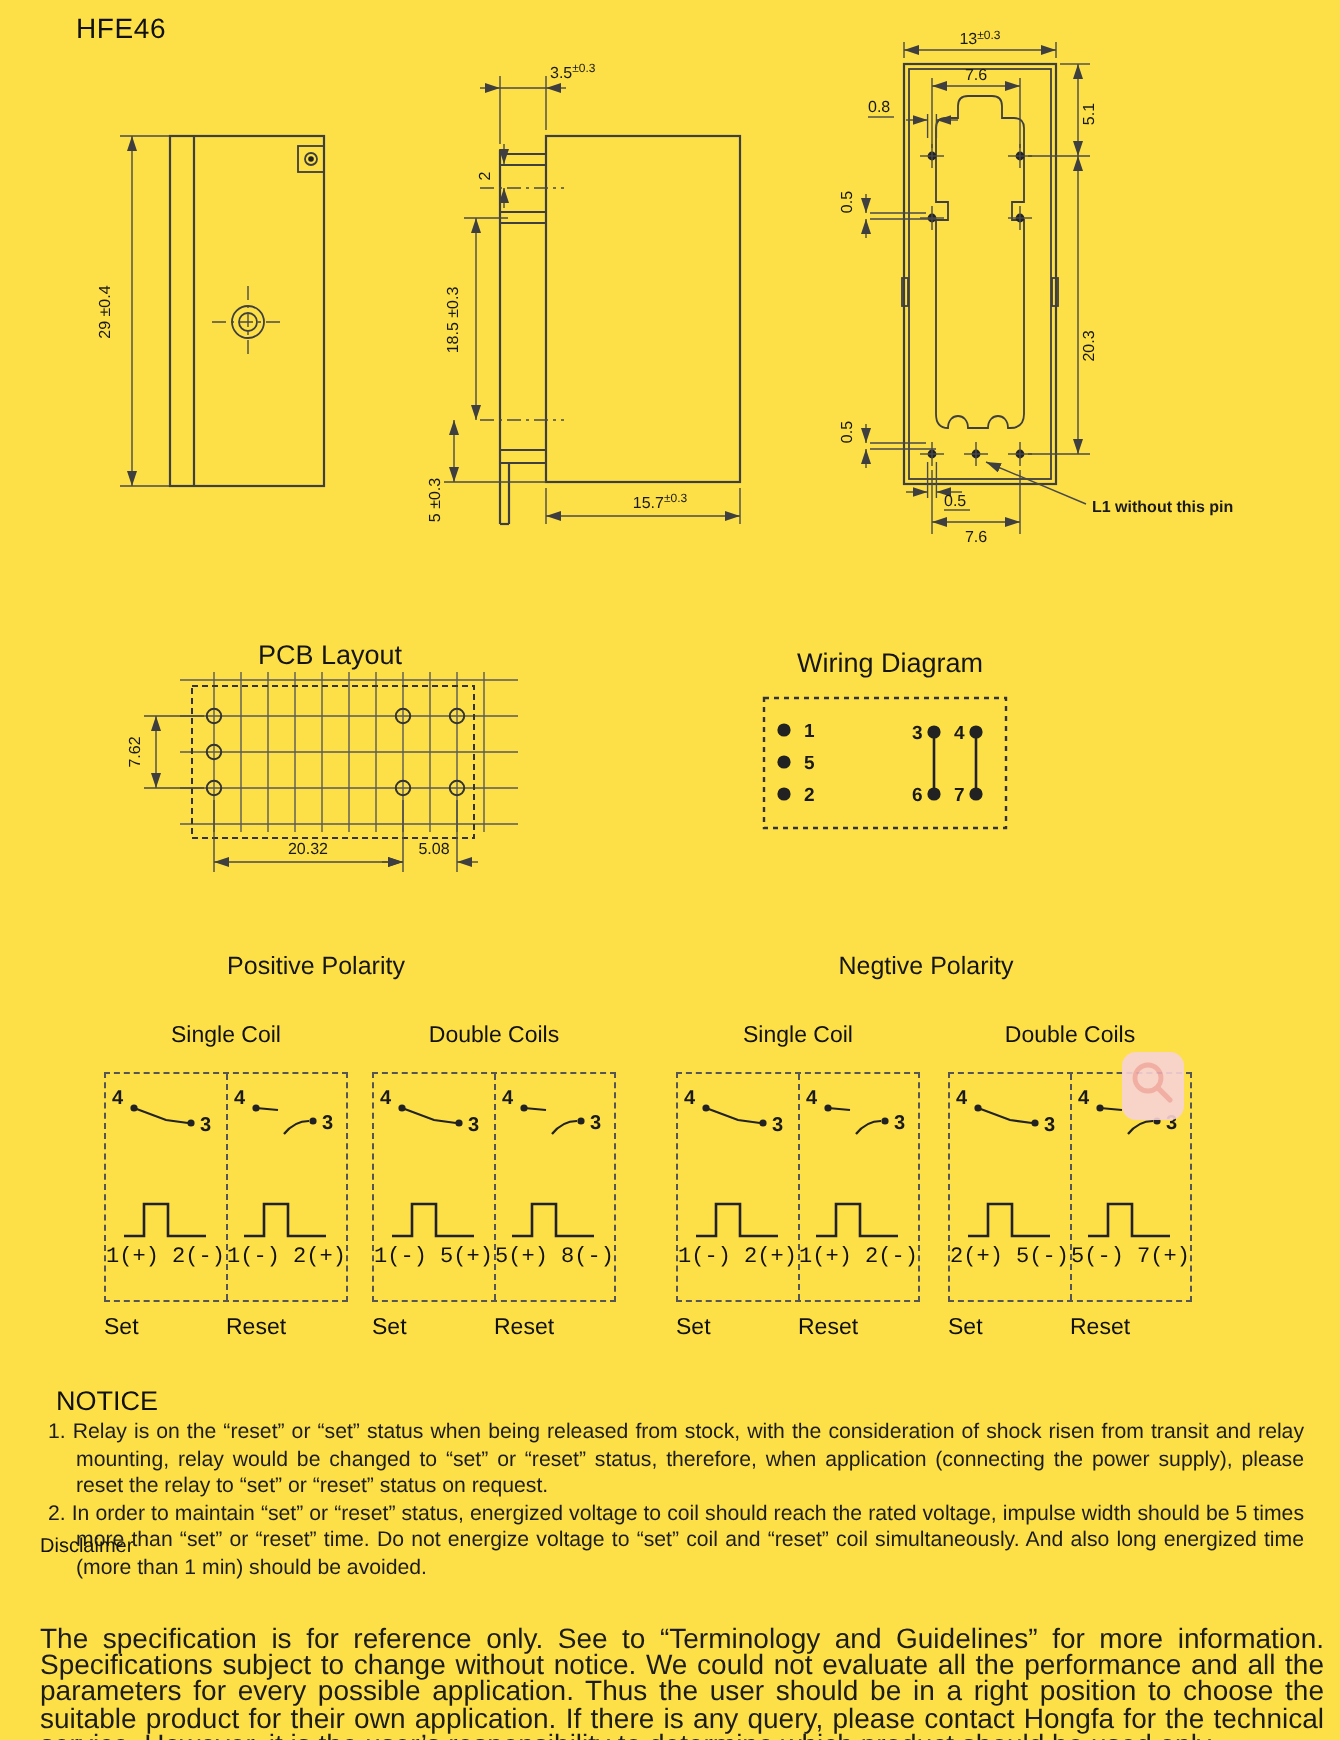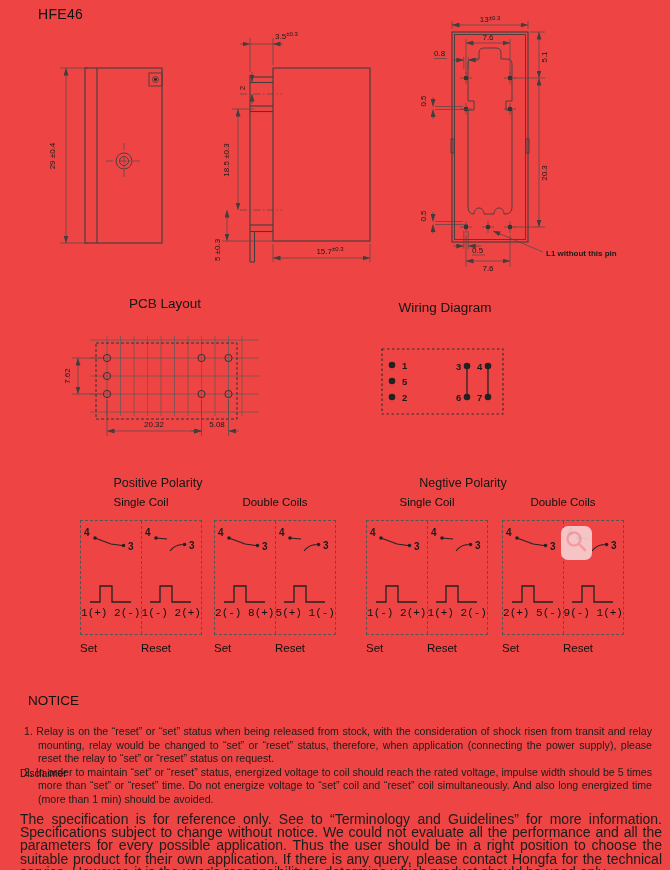--- a/index.html
+++ b/index.html
@@ -1,48 +1,48 @@
 <!DOCTYPE html>
 <html><head>
 <meta charset="utf-8">
 <style>
   html,body{margin:0;padding:0;background:#e8e8e8;}
-  #page{position:relative;width:670px;height:870px;background:#ef4444;overflow:hidden;
+  #page{position:relative;width:670px;height:870px;background:#fde047;overflow:hidden;
         font-family:"Liberation Sans",sans-serif;color:#1a1a1a;}
   .abs{position:absolute;}
   #page-title{left:38px;top:6px;font-size:14px;letter-spacing:.3px;color:#111;}
-  .sec-heading{font-size:13.5px;color:#151515;text-align:center;}
+  .sec-heading{font-size:13.5px;color:#151515;text-align:center;margin-top:24px;}
   .pol-title{font-size:12.5px;color:#151515;text-align:center;}
   svg{display:block;}
   svg text{font-family:"Liberation Sans",sans-serif;}
   .oline{stroke:#3f3f3f;stroke-width:1.1;fill:none;}
   .oline2{stroke:#3f3f3f;stroke-width:.9;fill:none;}
   .tline{stroke:#4a4a4a;stroke-width:.7;fill:none;}
   .cline{stroke:#4a4a4a;stroke-width:.7;fill:none;stroke-dasharray:7 2.5 1.5 2.5;}
   .grid{stroke:#5a5a5a;stroke-width:.7;}
   .dt{font-size:8px;fill:#1a1a1a;}
   .dtb{font-size:8px;font-weight:bold;fill:#1a1a1a;}
   .dts{font-size:6px;}
   .wnum{font-size:9.5px;font-weight:bold;fill:#1a1a1a;}
   .cnum{font-size:10px;font-weight:bold;fill:#1a1a1a;}
   .dot{fill:#222;}
   
-  .pol-group{position:absolute;top:496px;width:122px;margin-left:28px;}
+  .pol-group{position:absolute;top:512px;width:122px;}
   .gtitle{text-align:center;font-size:11.5px;color:#111;height:15px;}
   .gbox{margin-top:9px;height:115px;border:1.6px dashed #555;display:flex;box-sizing:border-box;}
   .gcell{width:50%;position:relative;}
   .gcell-r{border-left:1.6px dashed #555;}
   .gcell svg.contact{margin:4px 0 0 1px;}
   .gcell svg.pulse{margin:26px auto 0;}
   .gpins{position:absolute;top:86px;left:0;width:100%;text-align:center;font-size:11px;color:#111;white-space:nowrap;font-family:Liberation Mono, monospace;}
   .gmodes{display:flex;margin-top:7px;}
   .gmodes span{flex:1;text-align:left;font-size:11.5px;color:#111;}
   
   #notice-heading{left:28px;top:693px;font-size:13.5px;font-weight:normal;color:#111;}
-  #notice-items{left:24px;top:710px;width:628px;font-size:10.6px;line-height:13.6px;color:#1c1c1c;margin-top:15px;}
+  #notice-items{left:24px;top:710px;width:628px;font-size:10.6px;line-height:13.6px;color:#1c1c1c;}
   .notice-item{padding-left:14px;text-indent:-14px;text-align:justify;}
   #disclaimer-heading{left:20px;top:768px;font-size:10px;color:#111;}
   #disclaimer-body{left:20px;top:813px;width:642px;font-size:14px;line-height:13.2px;text-align:justify;color:#1c1c1c;}
   
   #watermark{left:561px;top:526px;width:31px;height:34px;border-radius:7px;background:#f8d2d5;opacity:.9;}
 </style>
 </head>
 <body>
 
 <div id="page">
@@ -314,35 +314,35 @@
         <svg class="contact" width="56" height="30" viewBox="0 0 56 30">
           <text class="cnum" x="2" y="11">4</text>
           <circle class="dot" cx="13" cy="13" r="1.8"></circle>
           <path d="M13,13 L29,19 L40,20.5" stroke="#222" stroke-width="1.1" fill="none"></path>
           <circle class="dot" cx="41.5" cy="20.5" r="1.8"></circle>
           <text class="cnum" x="46" y="24.5">3</text>
         </svg>
         <svg class="pulse" width="44" height="26" viewBox="0 0 44 26">
           <polyline points="1,21 11,21 11,5 23,5 23,21 42,21" fill="none" stroke="#222" stroke-width="1.3"></polyline>
         </svg>
-        <div class="gpins">2(-) 8(+)</div>
+        <div class="gpins">1(-) 5(+)</div>
       </div>
       <div class="gcell gcell-r">
         <svg class="contact" width="56" height="30" viewBox="0 0 56 30">
           <text class="cnum" x="2" y="11">4</text>
           <circle class="dot" cx="13" cy="13" r="1.8"></circle>
           <line x1="13" y1="13" x2="24" y2="14" stroke="#222" stroke-width="1.1"></line>
           <path d="M27,26 C31,21 35,19.5 39.5,19.5" stroke="#222" stroke-width="1.1" fill="none"></path>
           <circle class="dot" cx="41.5" cy="19.5" r="1.8"></circle>
           <text class="cnum" x="46" y="23.5">3</text>
         </svg>
         <svg class="pulse" width="44" height="26" viewBox="0 0 44 26">
           <polyline points="1,21 11,21 11,5 23,5 23,21 42,21" fill="none" stroke="#222" stroke-width="1.3"></polyline>
         </svg>
-        <div class="gpins">5(+) 1(-)</div>
+        <div class="gpins">5(+) 8(-)</div>
       </div>
     </div>
     <div class="gmodes">
       <span>Set</span>
       <span>Reset</span>
     </div>
   </div>
 
   <div class="pol-group" style="left:338px">
     <div class="gtitle">Single Coil</div>
@@ -402,21 +402,21 @@
           <text class="cnum" x="2" y="11">4</text>
           <circle class="dot" cx="13" cy="13" r="1.8"></circle>
           <line x1="13" y1="13" x2="24" y2="14" stroke="#222" stroke-width="1.1"></line>
           <path d="M27,26 C31,21 35,19.5 39.5,19.5" stroke="#222" stroke-width="1.1" fill="none"></path>
           <circle class="dot" cx="41.5" cy="19.5" r="1.8"></circle>
           <text class="cnum" x="46" y="23.5">3</text>
         </svg>
         <svg class="pulse" width="44" height="26" viewBox="0 0 44 26">
           <polyline points="1,21 11,21 11,5 23,5 23,21 42,21" fill="none" stroke="#222" stroke-width="1.3"></polyline>
         </svg>
-        <div class="gpins">9(-) 1(+)</div>
+        <div class="gpins">5(-) 7(+)</div>
       </div>
     </div>
     <div class="gmodes">
       <span>Set</span>
       <span>Reset</span>
     </div>
   </div>
 
   <div class="abs" id="watermark">
     <svg width="31" height="34" viewBox="0 0 31 34">

